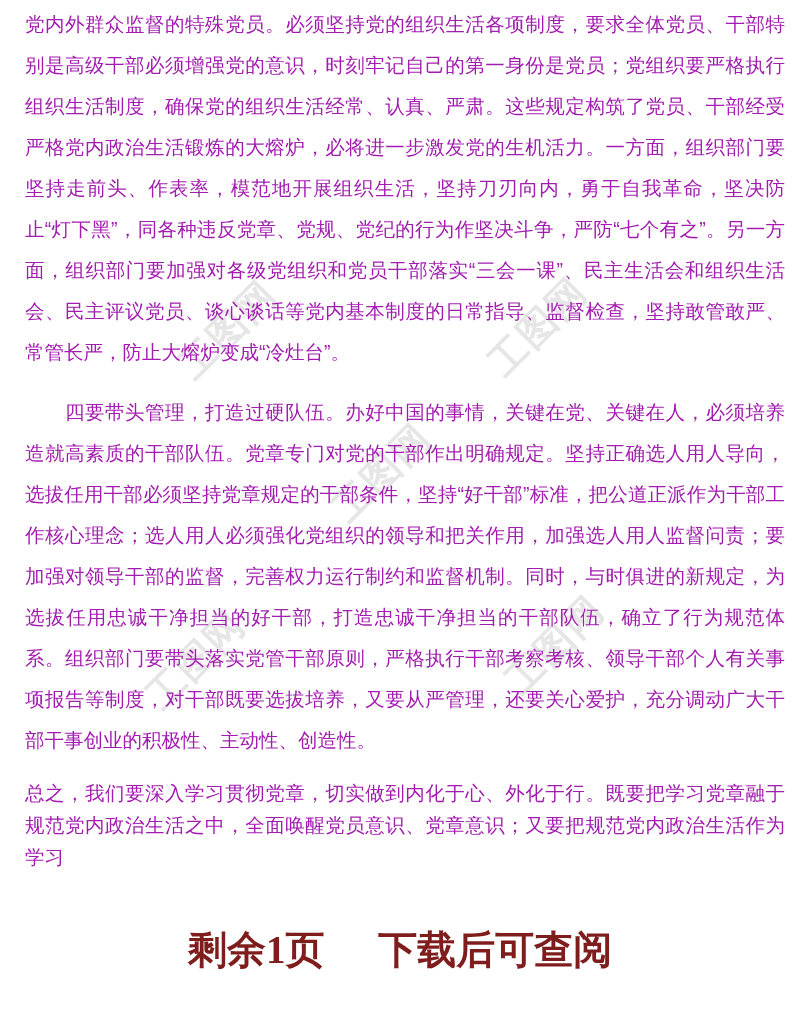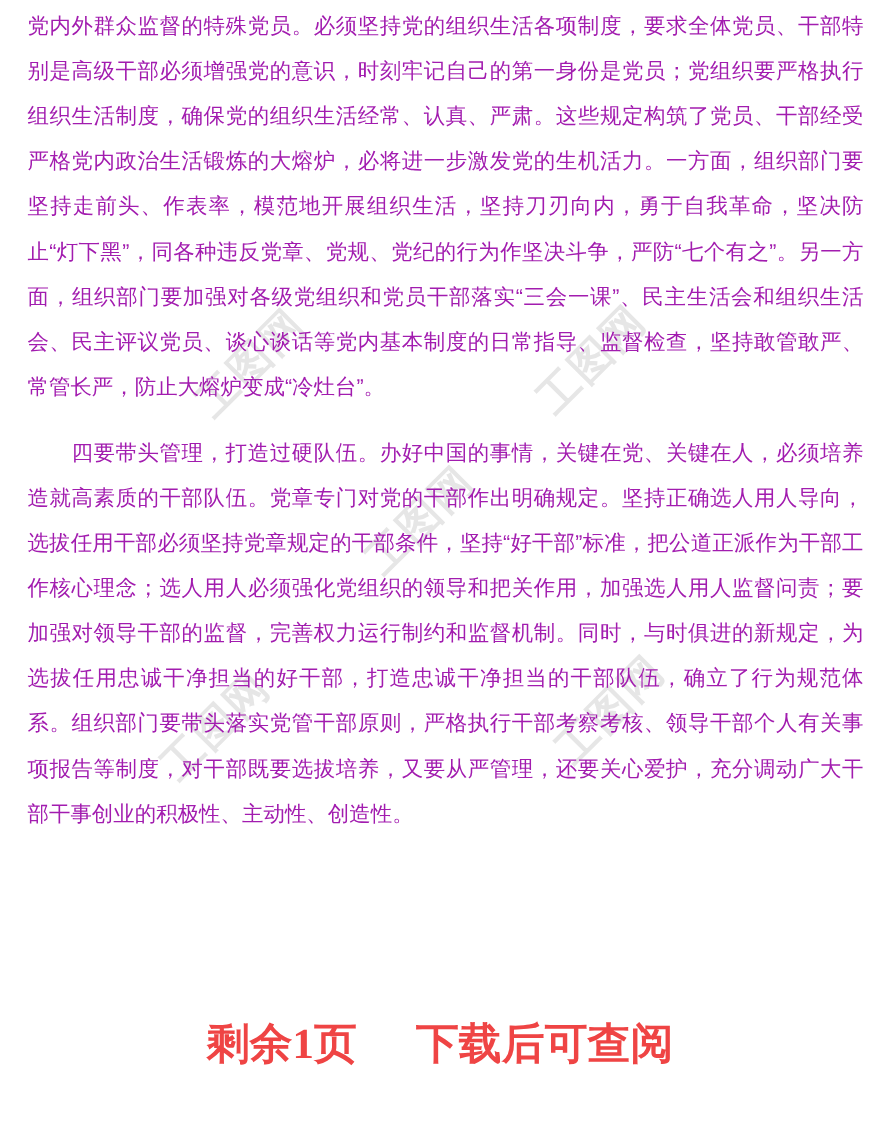--- a/index.html
+++ b/index.html
@@ -72,20 +72,21 @@
       <div class="wm" style="left: 228px; top: 330px; color: rgb(230, 230, 230);">工图网</div>
       <div class="wm" style="left: 538px; top: 327px; color: rgb(230, 230, 230);">工图网</div>
       <div class="wm" style="left: 382px; top: 473px; color: rgb(230, 230, 230);">工图网</div>
       <div class="wm" style="left: 196px; top: 660px; color: rgb(230, 230, 230);">工图网</div>
       <div class="wm" style="left: 555px; top: 645px; color: rgb(230, 230, 230);">工图网</div>
     </div>
 
   <div class="content" id="doc-body" style="color: #a21caf;">
       <p class="para continued"><span>党内外群众监督的特殊党员。必须坚持党的组织生活各项制度，要求全体党员、干部特别是高级干部必须增强党的意识，时刻牢记自己的第一身份是党员；党组织要严格执行组织生活制度，确保党的组织生活经常、认真、严肃。这些规定构筑了党员、干部经受严格党内政治生活锻炼的大熔炉，必将进一步激发党的生机活力。一方面，组织部门要坚持走前头、作表率，模范地开展组织生活，坚持刀刃向内，勇于自我革命，坚决防止“灯下黑”，同各种违反党章、党规、党纪的行为作坚决斗争，严防“七个有之”。另一方面，组织部门要加强对各级党组织和党员干部落实“三会一课”、民主生活会和组织生活会、民主评议党员、谈心谈话等党内基本制度的日常指导、监督检查，坚持敢管敢严、常管长严，防止大熔炉变成“冷灶台”。</span></p>
       <p class="para section"><span class="seg-bold">四要带头管理，打造过硬队伍。</span><span>办好中国的事情，关键在党、关键在人，必须培养造就高素质的干部队伍。党章专门对党的干部作出明确规定。坚持正确选人用人导向，选拔任用干部必须坚持党章规定的干部条件，坚持“好干部”标准，把公道正派作为干部工作核心理念；选人用人必须强化党组织的领导和把关作用，加强选人用人监督问责；要加强对领导干部的监督，完善权力运行制约和监督机制。同时，与时俱进的新规定，为选拔任用忠诚干净担当的好干部，打造忠诚干净担当的干部队伍，确立了行为规范体系。组织部门要带头落实党管干部原则，严格执行干部考察考核、领导干部个人有关事项报告等制度，对干部既要选拔培养，又要从严管理，还要关心爱护，充分调动广大干部干事创业的积极性、主动性、创造性。</span></p>
+      <p class="para closing"><span>总之，我们要深入学习贯彻党章，切实做到内化于心、外化于行。既要把学习党章融于规范党内政治生活之中，全面唤醒党员意识、党章意识；又要把规范党内政治生活作为学习</span></p>
     </div>
 
-  <div class="footer" id="footer-notice" style="color: #ef4444;">
+  <div class="footer" id="footer-notice" style="color: #7f1d1d;">
     <span class="footer-part">剩余1页</span>
     <span class="footer-part">下载后可查阅</span>
   </div>
 
 </div>
 
 </body></html>

